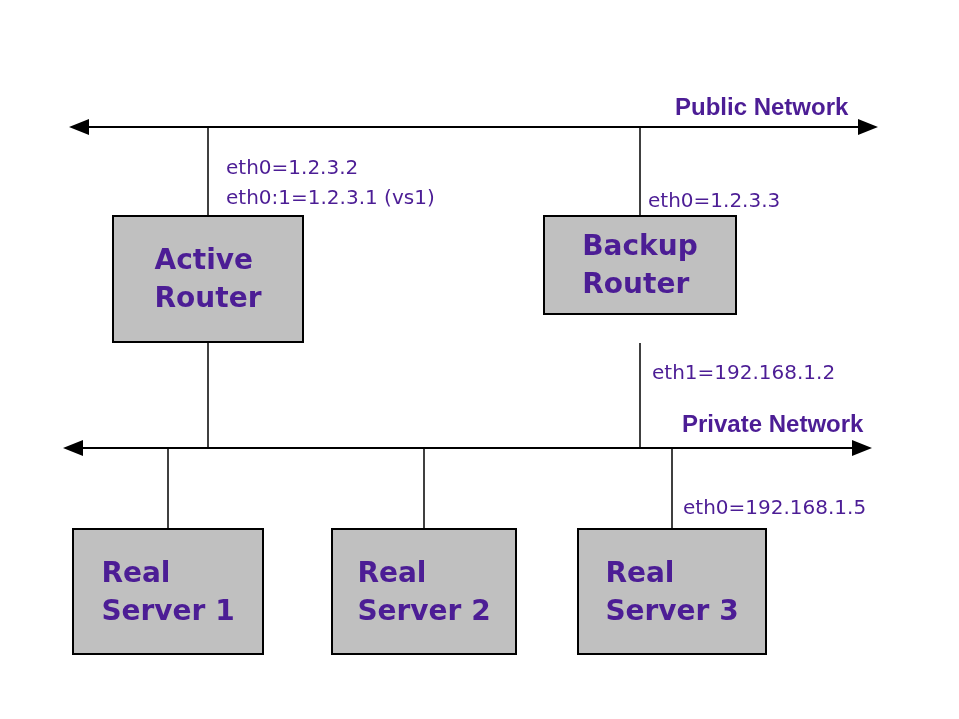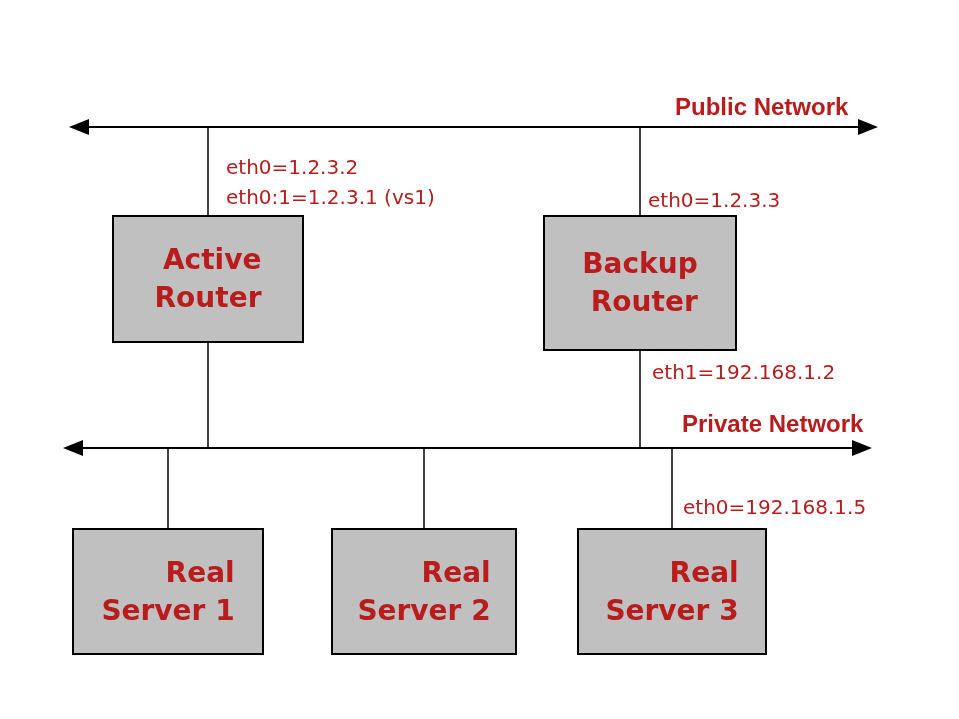--- a/index.html
+++ b/index.html
@@ -7,21 +7,21 @@
     padding: 0;
     background: #ffffff;
   }
   .canvas {
     position: relative;
     width: 959px;
     height: 719px;
     background: #ffffff;
     overflow: hidden;
     font-family: "DejaVu Sans", sans-serif;
-    color: #b91c1c;
+    color: #4c1d95;
   }
   svg.lines {
     position: absolute;
     left: 0;
     top: 0;
   }
   svg.lines line.net {
     stroke: #000000;
     stroke-width: 2;
   }
@@ -34,21 +34,21 @@
     stroke: none;
   }
   .node {
     position: absolute;
     box-sizing: border-box;
     background: #c0c0c0;
     border: 2px solid #000000;
     display: flex;
     align-items: center;
     justify-content: center;
-    text-align: right;
+    text-align: left;
   }
   .node .node-label {
     font-family: "DejaVu Sans", sans-serif;
     font-weight: 700;
     font-size: 28px;
     line-height: 38px;
     white-space: pre-line;
   }
   .iface {
     position: absolute;
@@ -90,21 +90,21 @@
     <line class="conn" x1="672" y1="448" x2="672" y2="528"></line>
   </svg>
 
   <div class="netlabel" style="left:675px; top:95px;">Public Network</div>
   <div class="netlabel" style="left:682px; top:412px;">Private Network</div>
 
   <div class="node" style="left:112px; top:215px; width:192px; height:128px;">
     <span class="node-label">Active
 Router</span>
   </div>
-  <div class="node" style="left:543px; top:215px; width:194px; height:136px;">
+  <div class="node" style="left:543px; top:215px; width:194px; height:100px;">
     <span class="node-label">Backup
 Router</span>
   </div>
   <div class="node" style="left:72px; top:528px; width:192px; height:127px;">
     <span class="node-label">Real
 Server 1</span>
   </div>
   <div class="node" style="left:331px; top:528px; width:186px; height:127px;">
     <span class="node-label">Real
 Server 2</span>

